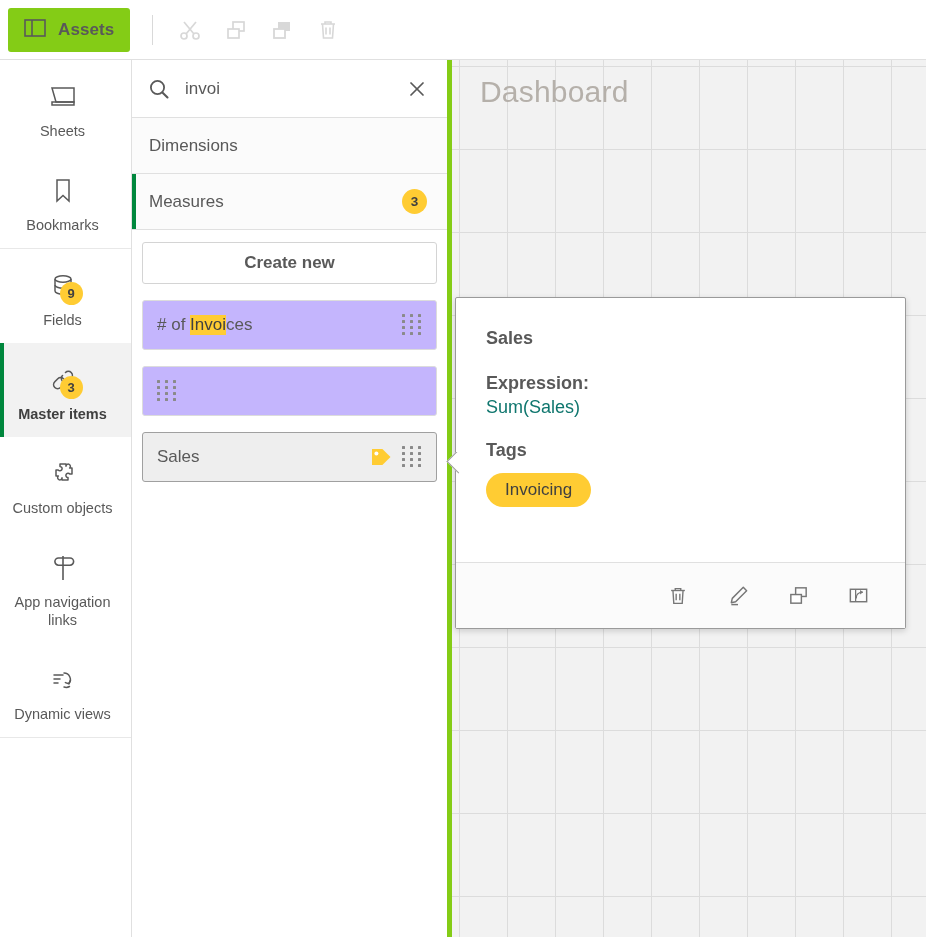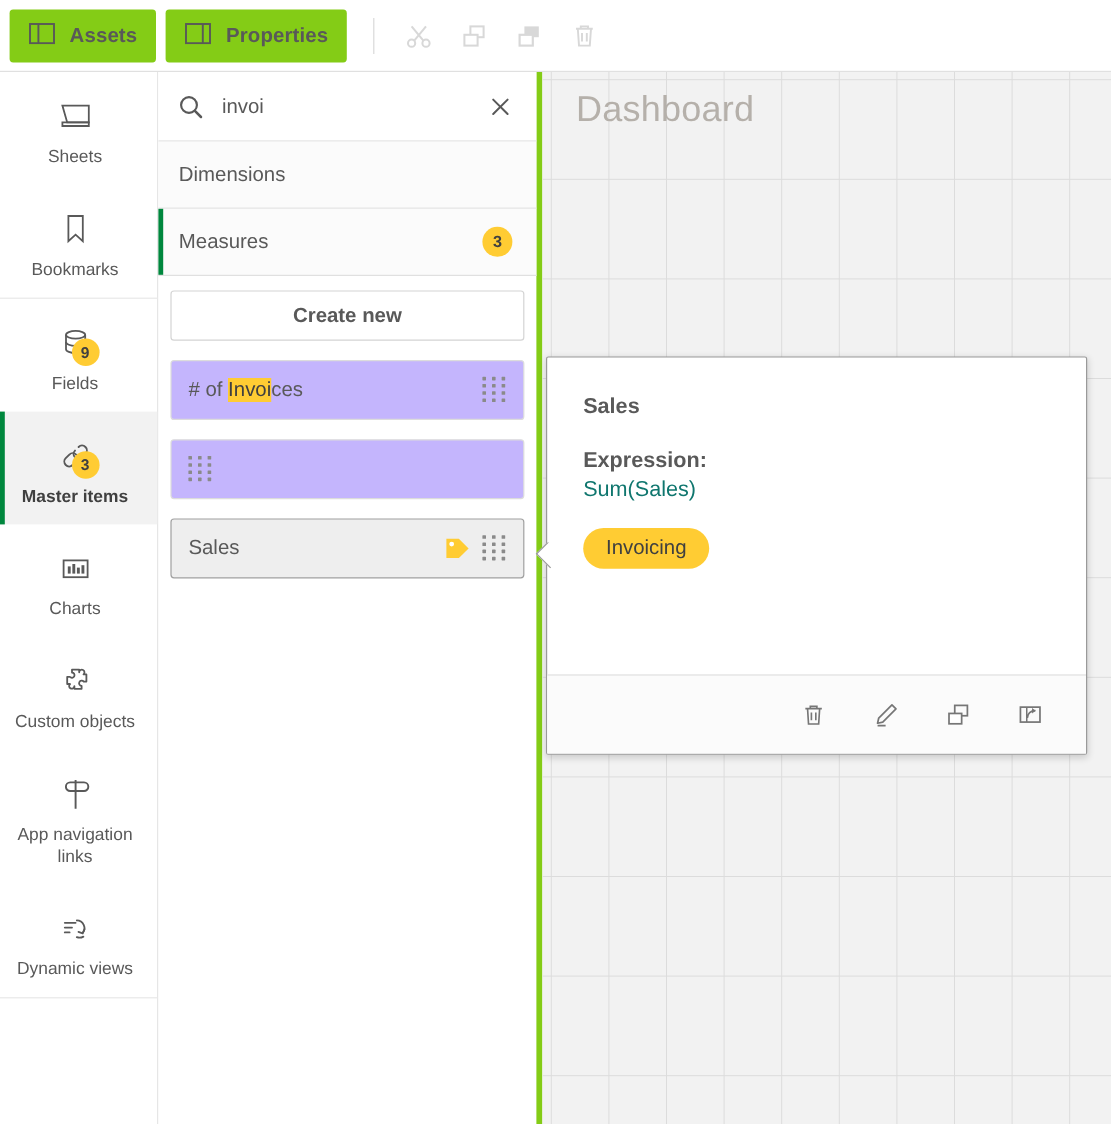--- a/index.html
+++ b/index.html
@@ -248,29 +248,20 @@
     <button class="panel-btn">
       <span>
         <svg width="22" height="18" viewBox="0 0 22 18">
           <rect x="1" y="1" width="20" height="16" fill="none" stroke="#595959" stroke-width="1.6"></rect>
           <line x1="8" y1="1" x2="8" y2="17" stroke="#595959" stroke-width="1.6"></line>
         </svg>
       </span>
       <span class="lbl">Assets</span>
     </button>
 
-    <button class="panel-btn">
-      <span>
-        <svg width="22" height="18" viewBox="0 0 22 18">
-          <rect x="1" y="1" width="20" height="16" fill="none" stroke="#595959" stroke-width="1.6"></rect>
-          <line x1="15" y1="1" x2="15" y2="17" stroke="#595959" stroke-width="1.6"></line>
-        </svg>
-      </span>
-      <span class="lbl">Properties</span>
-    </button>
 
     <div class="tb-sep"></div>
 
     <div class="tb-icon" title="Cut">
       <svg width="24" height="24" viewBox="0 0 24 24">
         <g fill="none" stroke="#d8d8d8" stroke-width="1.7">
           <circle cx="6" cy="18" r="3"></circle>
             <circle cx="18" cy="18" r="3"></circle>
           <line x1="8.2" y1="15.8" x2="18" y2="4"></line>
             <line x1="15.8" y1="15.8" x2="6" y2="4"></line>
@@ -348,34 +339,20 @@
             <g fill="none" stroke="#595959" stroke-width="1.6" stroke-linecap="round">
               <path d="M17.5 6.5a4 4 0 0 1 5.7 5.7l-3 3a4 4 0 0 1-5.7-5.7"></path>
               <path d="M12.5 21.5a4 4 0 0 1-5.7-5.7l3-3a4 4 0 0 1 5.7 5.7"></path>
             </g>
           </svg>
           <span class="badge">3</span>
         </span>
         <span class="ri-label">Master items</span>
       </div>
 
-      <div class="rail-item">
-        <span class="ri-icon">
-          <svg width="26" height="24" viewBox="0 0 26 24">
-            <rect x="3" y="5" width="20" height="14" fill="none" stroke="#595959" stroke-width="1.5"></rect>
-            <g fill="#595959">
-              <rect x="6.5" y="10" width="2.4" height="6"></rect>
-              <rect x="10.3" y="8" width="2.4" height="8"></rect>
-              <rect x="14.1" y="11" width="2.4" height="5"></rect>
-              <rect x="17.9" y="9" width="2.4" height="7"></rect>
-            </g>
-          </svg>
-        </span>
-        <span class="ri-label">Charts</span>
-      </div>
 
       <div class="rail-item">
         <span class="ri-icon">
           <svg width="30" height="28" viewBox="0 0 30 28">
             <path d="M12 4h6v2.2a2.2 2.2 0 1 1 3.6 1.8h2.4v6h-2.2a2.2 2.2 0 1 0-1.8 3.6v2.4h-6v-2.2a2.2 2.2 0 1 1-3.6-1.8H8v-6h2.2A2.2 2.2 0 1 0 12 6.4z" fill="none" stroke="#595959" stroke-width="1.5" stroke-linejoin="round"></path>
           </svg>
         </span>
         <span class="ri-label">Custom objects</span>
       </div>
 
@@ -512,20 +489,21 @@
     <div class="sheet-title">Dashboard</div>
   </div>
 
   <div class="popover">
     <div class="pop-caret"></div>
 
     <div class="pop-body">
       <div class="pop-title">Sales</div>
       <div class="pop-head">Expression:</div>
       <div class="pop-val">Sum(Sales)</div>
+      <div class="pop-head2">Tags</div>
       <span class="tag-pill">Invoicing</span>
     </div>
 
     <div class="pop-footer">
 
       <button class="pf-btn">
         <svg width="22" height="22" viewBox="0 0 24 24">
           <g fill="none" stroke="#767676" stroke-width="1.5">
             <path d="M4.5 6h15"></path>
               <path d="M9 6V4h6v2"></path>

